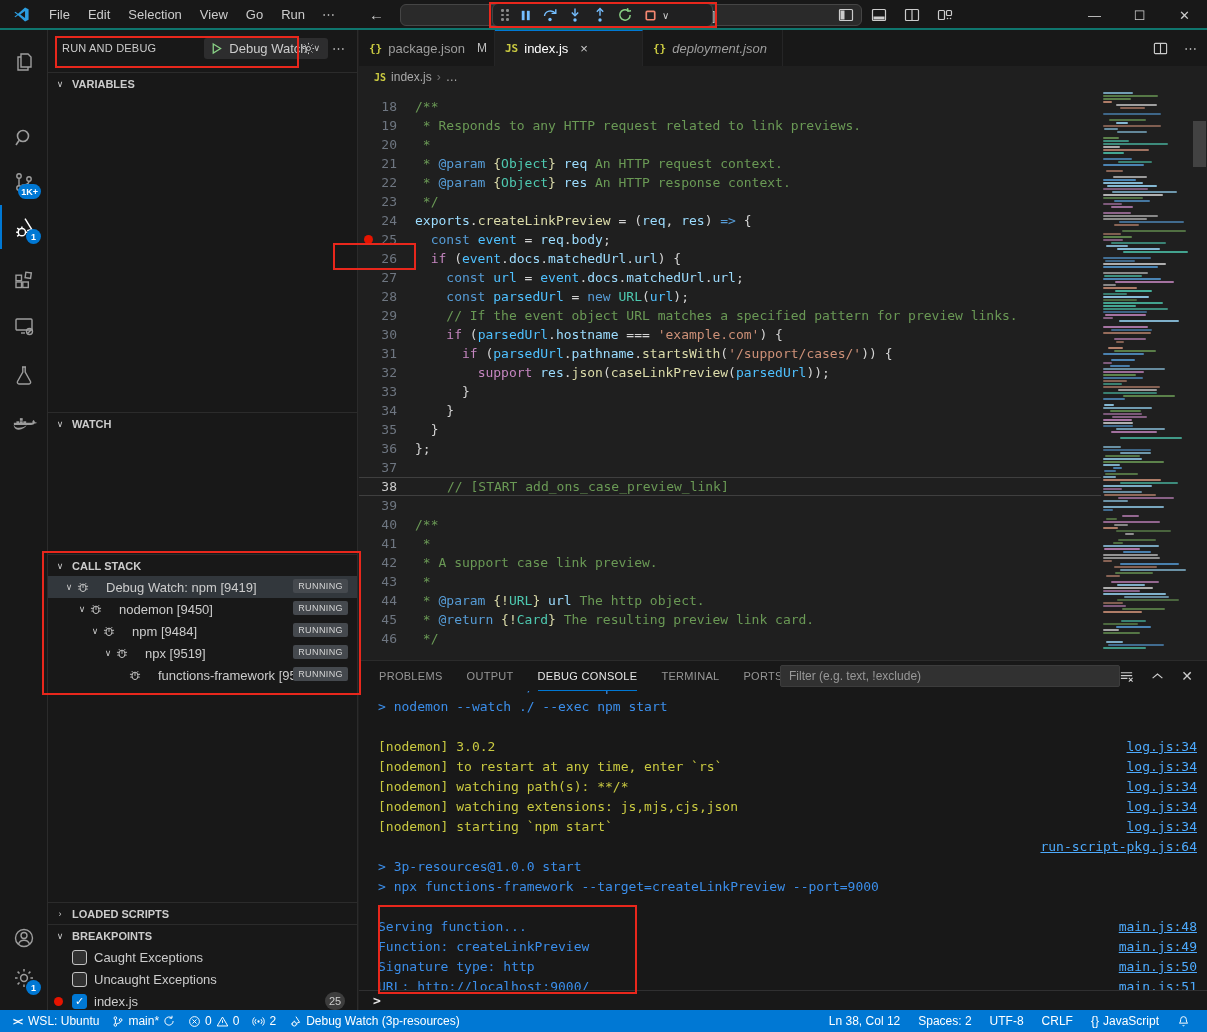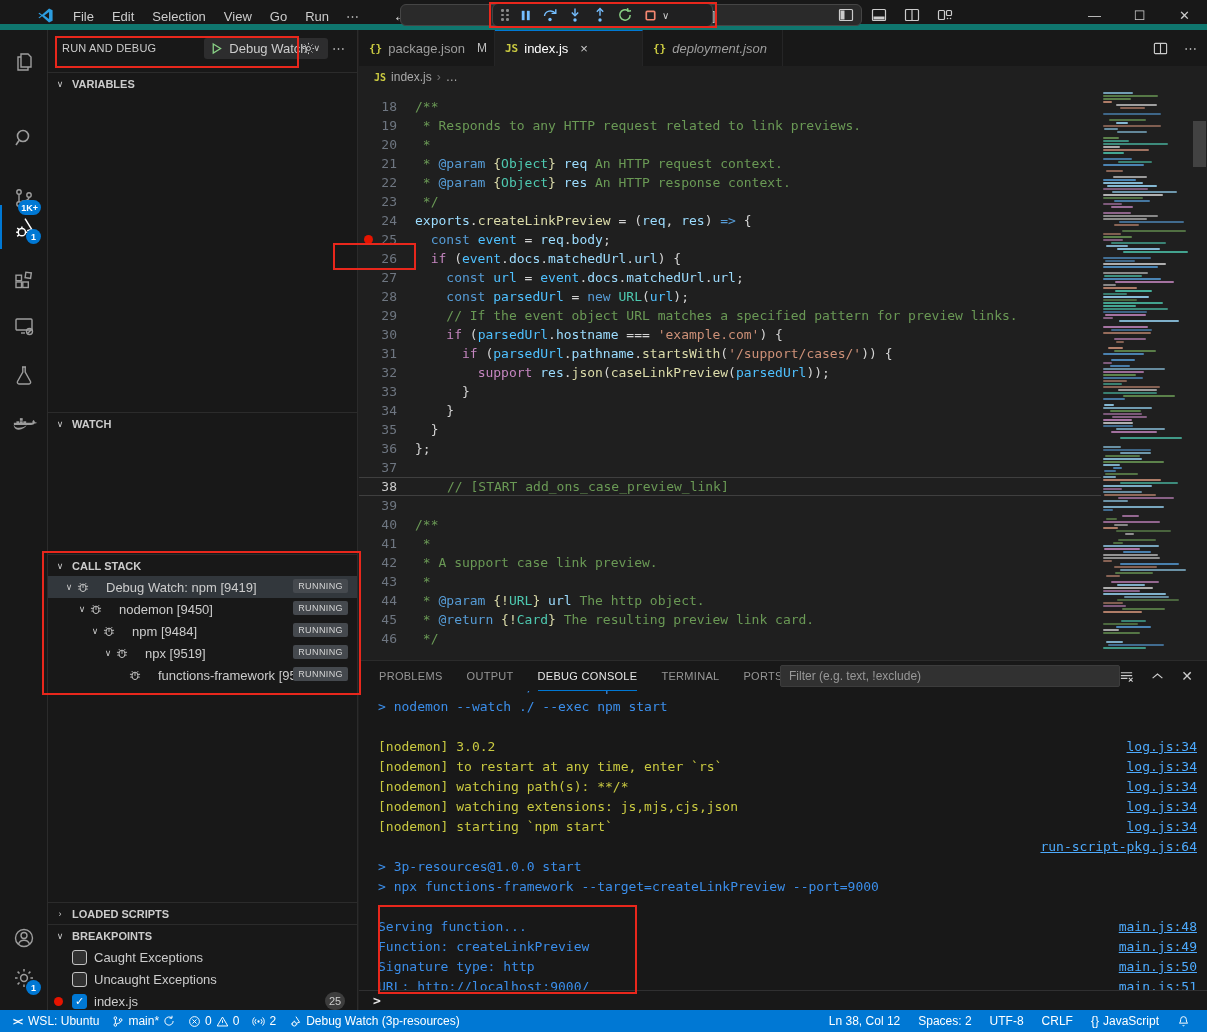--- a/index.html
+++ b/index.html
@@ -6,21 +6,21 @@
   html,body { margin:0; padding:0; }
   body {
     width:1207px; height:1032px; overflow:hidden; position:relative;
     background:#1f1f1f; color:#cccccc;
     font-family:"Liberation Sans", sans-serif; font-size:13px;
   }
   svg { display:block; }
 
   
   .titlebar { position:absolute; top:0; left:0; right:0; height:30px; background:#181818;
-    border-bottom:6px solid #0f766e; display:flex; align-items:flex-end; z-index:5;padding-left:24px; }
+    border-bottom:2px solid #0f766e; display:flex; align-items:center; z-index:5; }
   .vscode-logo { margin:0 10px 0 13px; }
   .menu-item { padding:0 9px; color:#cccccc; font-size:13px; cursor:default; }
   .menu-overflow { padding:0 8px; color:#cccccc; }
   .nav-arrows { margin-left:26px; display:flex; gap:18px; font-size:15px; }
   .nav-back { color:#cccccc; } .nav-fwd { color:#6e6e6e; }
   .command-center { position:absolute; left:400px; top:4px; width:462px; height:22px;
     background:#2a2a2a; border:1px solid #454545; border-radius:6px; color:#cccccc;
     font-size:12px; line-height:20px; }
   .command-center span { position:absolute; left:301px; top:1px; }
   .debug-toolbar { position:absolute; left:492px; top:3px; width:221px; height:24px;
@@ -251,21 +251,21 @@
         <path d="M9 4h7l3 3v10h-10z"></path>
         <path d="M9 7H6v13h10v-3"></path>
       </svg>
     </div>
   <div class="ab-item" style="top:86px">
     <svg width="24" height="24" viewBox="0 0 24 24" fill="none" stroke="#9d9d9d" stroke-width="1.6">
         <circle cx="11" cy="10" r="5.5"></circle>
         <path d="M7 14.5 4 19"></path>
       </svg>
     </div>
-  <div class="ab-item" style="top:146px">
+  <div class="ab-item" style="top:130px">
     <svg width="24" height="24" viewBox="0 0 24 24" fill="none" stroke="#9d9d9d" stroke-width="1.4">
         <circle cx="7" cy="6" r="2.2"></circle>
         <circle cx="7" cy="18" r="2.2"></circle>
         <circle cx="17" cy="9" r="2.2"></circle>
         <path d="M7 8.2v7.6"></path>
         <path d="M17 11.2c0 3-4 3.8-7.5 4"></path>
       </svg>
     <span class="ab-badge">1K+</span>
     </div>
   <div class="ab-item active" style="top:175px">

